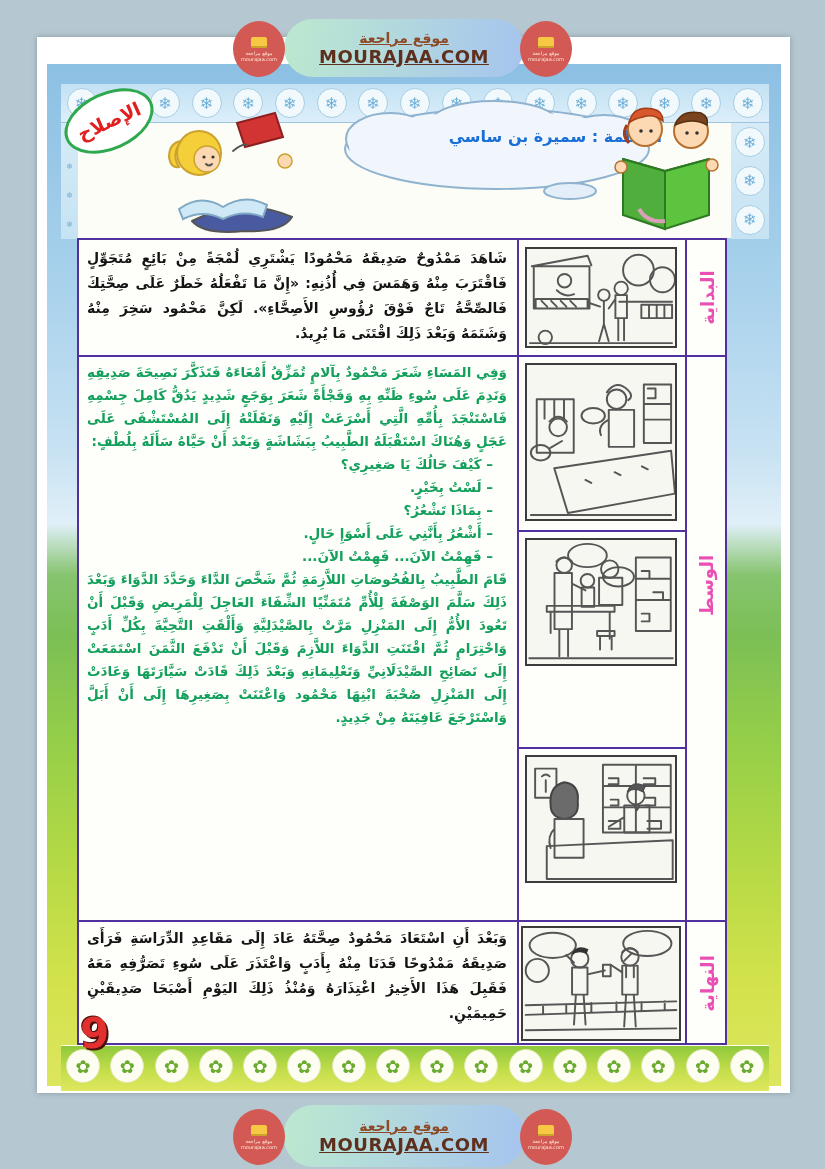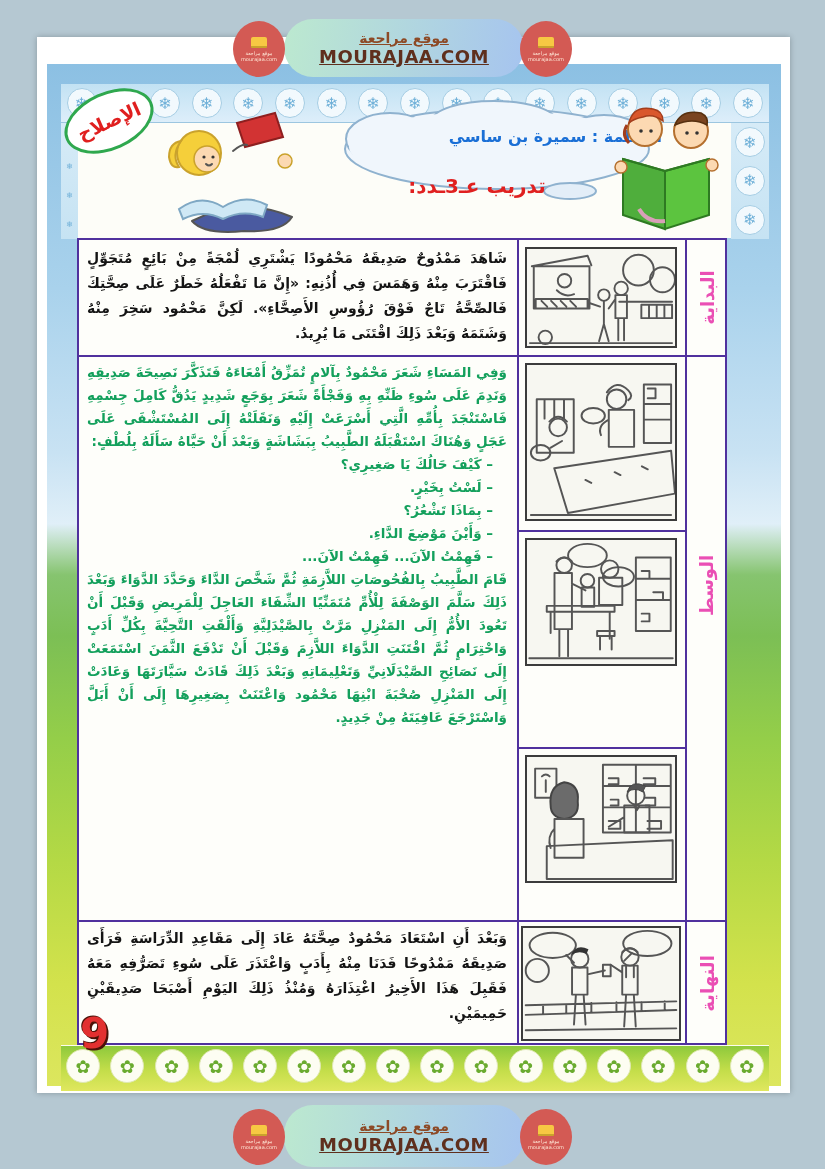--- a/index.html
+++ b/index.html
@@ -185,21 +185,20 @@
           <circle cx="88" cy="44" r="1.8" fill="#333"></circle>
         <path d="M14,70 L56,82 L56,140 L14,126 Z" fill="#4fae3c" stroke="#2e7a22" stroke-width="2"></path>
         <path d="M56,82 L100,70 L100,126 L56,140 Z" fill="#5cc43f" stroke="#2e7a22" stroke-width="2"></path>
         <path d="M14,70 L56,82 L100,70" fill="none" stroke="#2e7a22" stroke-width="2"></path>
         <circle cx="12" cy="78" r="6" fill="#fcd9b2" stroke="#b5702f" stroke-width="1.5"></circle>
         <circle cx="103" cy="76" r="6" fill="#fcd9b2" stroke="#b5702f" stroke-width="1.5"></circle>
         <path d="M30,120 q8,14 26,12" fill="none" stroke="#d9a0b8" stroke-width="4"></path>
       </svg>
     </div>
 
-    <div class="exercise-title">تدريب عـ3ـدد:</div>
 
     <div class="story-table">
       <div class="vline" style="left:438px;"></div>
       <div class="vline" style="left:606px;"></div>
       <div class="hline" style="top:115px;"></div>
       <div class="hline" style="top:680px;"></div>
       <div class="hline sub" style="top:290px;"></div>
       <div class="hline sub" style="top:507px;"></div>
 
       <div class="cell-text black" style="top:0; height:115px;">شَاهَدَ مَمْدُوحٌ صَدِيقَهُ مَحْمُودًا يَشْتَرِي لُمْجَةً مِنْ بَائِعٍ مُتَجَوِّلٍ فَاقْتَرَبَ مِنْهُ وَهَمَسَ فِي أُذُنِهِ: «إِنَّ مَا تَفْعَلُهُ خَطَرٌ عَلَى صِحَّتِكَ فَالصِّحَّةُ تَاجٌ فَوْقَ رُؤُوسِ الأَصِحَّاءِ». لَكِنَّ مَحْمُود سَخِرَ مِنْهُ وَشَتَمَهُ وَبَعْدَ ذَلِكَ اقْتَنَى مَا يُرِيدُ.</div>
@@ -221,21 +220,21 @@
       </div>
       <div class="label-cell" style="top:0; height:115px;">
         <span class="vlabel">البداية</span>
       </div>
 
       <div class="cell-text green" style="top:115px; height:683px;">
         <div>وَفِي المَسَاءِ شَعَرَ مَحْمُودٌ بِآلامٍ تُمَزِّقُ أَمْعَاءَهُ فَتَذَكَّرَ نَصِيحَةَ صَدِيقِهِ وَنَدِمَ عَلَى سُوءِ ظَنِّهِ بِهِ وَفَجْأَةً شَعَرَ بِوَجَعٍ شَدِيدٍ يَدُقُّ كَامِلَ جِسْمِهِ فَاسْتَنْجَدَ بِأُمِّهِ الَّتِي أَسْرَعَتْ إِلَيْهِ وَنَقَلَتْهُ إِلَى المُسْتَشْفَى عَلَى عَجَلٍ وَهُنَاكَ اسْتَقْبَلَهُ الطَّبِيبُ بِبَشَاشَةٍ وَبَعْدَ أَنْ حَيَّاهُ سَأَلَهُ بِلُطْفٍ:</div>
         <div class="dlg">– كَيْفَ حَالُكَ يَا صَغِيرِي؟</div>
         <div class="dlg">– لَسْتُ بِخَيْرٍ.</div>
         <div class="dlg">– بِمَاذَا تَشْعُرُ؟</div>
-        <div class="dlg">– وَأَيْنَ مَوْضِعَ الدَّاءِ.</div>
+        <div class="dlg">– أَشْعُرُ بِأَنَّنِي عَلَى أَسْوَإِ حَالٍ.</div>
         <div class="dlg">– فَهِمْتُ الآنَ... فَهِمْتُ الآنَ...</div>
         <div>قَامَ الطَّبِيبُ بِالفُحُوصَاتِ اللاَّزِمَةِ ثُمَّ شَخَّصَ الدَّاءَ وَحَدَّدَ الدَّوَاءَ وَبَعْدَ ذَلِكَ سَلَّمَ الوَصْفَةَ لِلْأُمِّ مُتَمَنِّيًا الشِّفَاءَ العَاجِلَ لِلْمَرِيضِ وَقَبْلَ أَنْ تَعُودَ الأُمُّ إِلَى المَنْزِلِ مَرَّتْ بِالصَّيْدَلِيَّةِ وَأَلْقَتِ التَّحِيَّةَ بِكُلِّ أَدَبٍ وَاحْتِرَامٍ ثُمَّ اقْتَنَتِ الدَّوَاءَ اللاَّزِمَ وَقَبْلَ أَنْ تَدْفَعَ الثَّمَنَ اسْتَمَعَتْ إِلَى نَصَائِحِ الصَّيْدَلَانِيِّ وَتَعْلِيمَاتِهِ وَبَعْدَ ذَلِكَ قَادَتْ سَيَّارَتَهَا وَعَادَتْ إِلَى المَنْزِلِ صُحْبَةَ ابْنِهَا مَحْمُود وَاعْتَنَتْ بِصَغِيرِهَا إِلَى أَنْ أَبَلَّ وَاسْتَرْجَعَ عَافِيَتَهُ مِنْ جَدِيدٍ.</div>
       </div>
 
       <div class="scene" style="left:446px; top:123px; width:152px; height:158px;">
         <svg viewBox="0 0 152 158">
           <path class="sk" d="M10,35 h38 v55 h-38 Z M18,35 v20 M28,35 v20 M38,35 v20"></path>
           <circle class="sk" cx="32" cy="64" r="9"></circle>
             <path class="sk" d="M23,58 q9,-10 18,0"></path>
           <ellipse class="sk" cx="14" cy="90" rx="10" ry="8"></ellipse>

